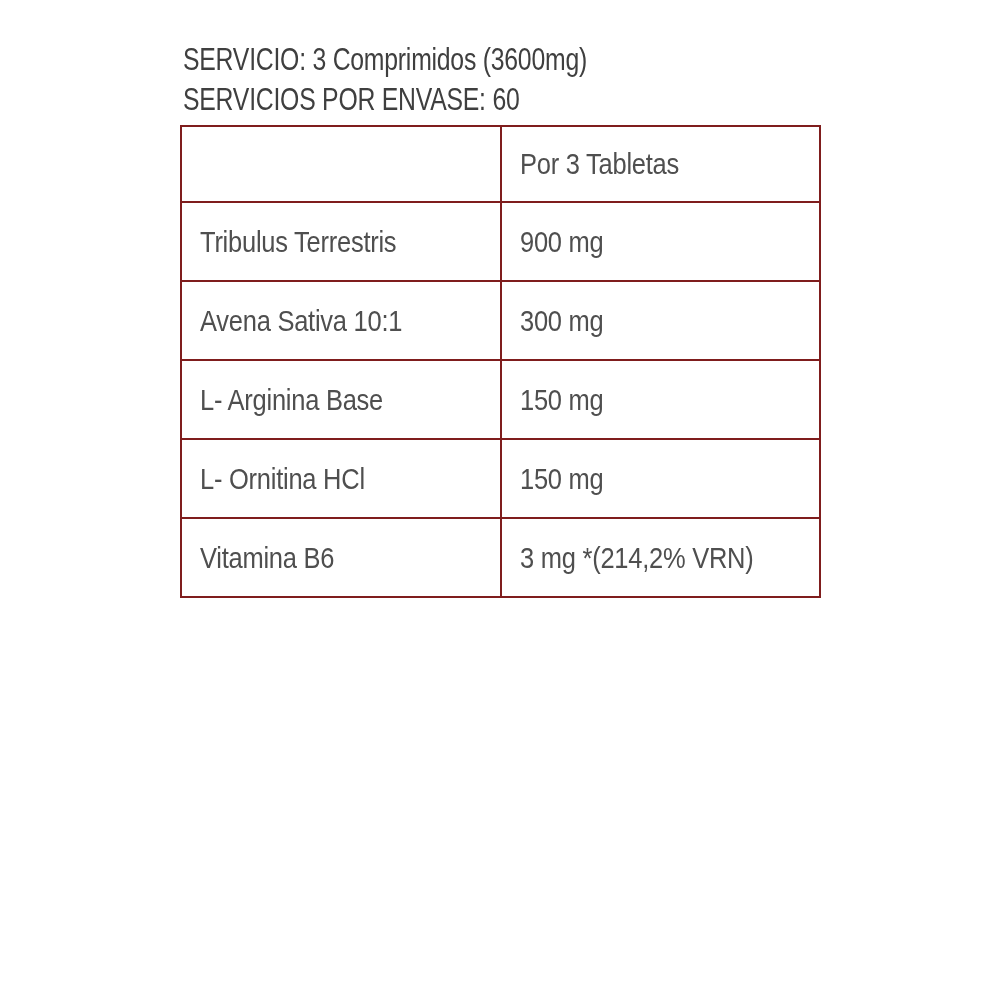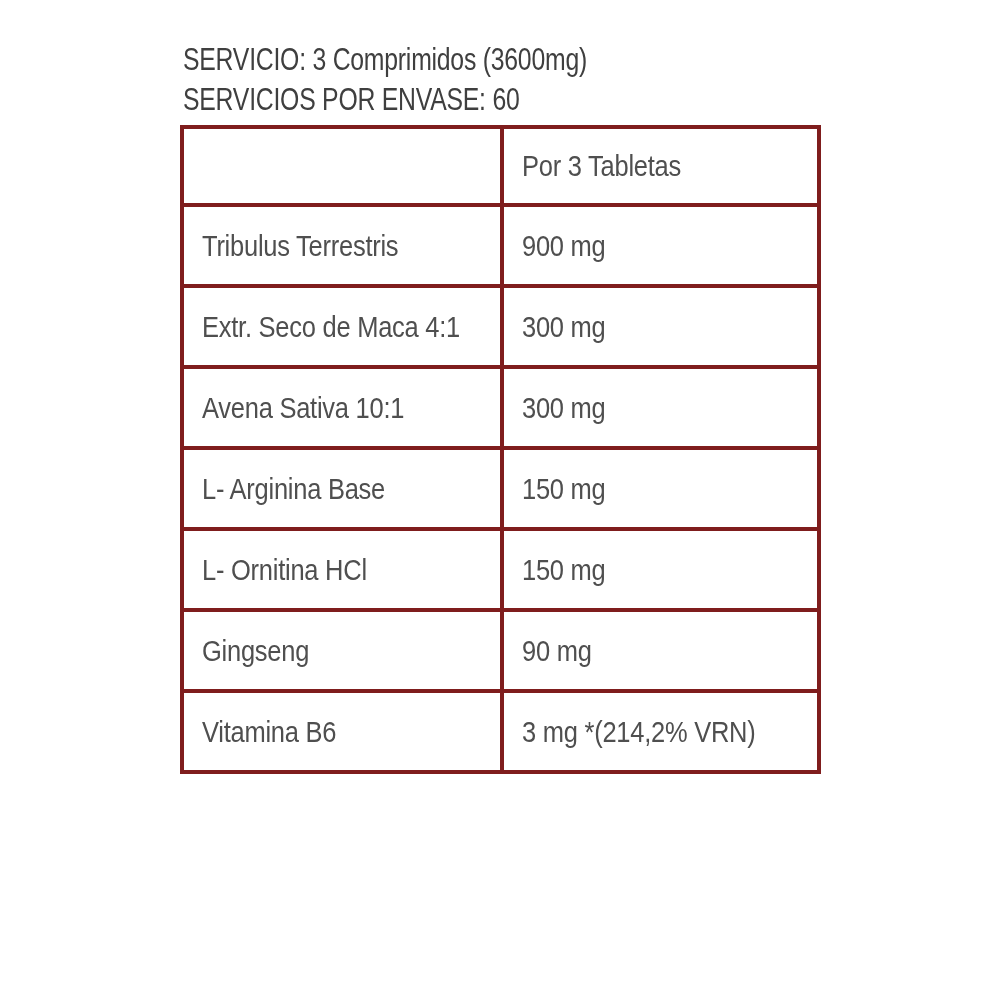--- a/index.html
+++ b/index.html
@@ -40,21 +40,21 @@
   
   .facts-table {
     position: absolute;
     left: 180px;
     top: 125px;
     width: 641px;
     border-collapse: collapse;
     table-layout: fixed;
   }
   .facts-table td {
-    border: 4px solid #7f1d1d;
+    border: 2px solid #7f1d1d;
     padding: 0 4px 0 18px;
     vertical-align: middle;
     font-size: 30px;
     font-weight: 400;
     color: #4f4f4f;
     overflow: hidden;
   }
   .facts-table .cell-txt {
     display: inline-block;
     transform: scaleX(0.85);
@@ -101,28 +101,20 @@
 
     <tr class="body-row">
       <td>
         <span class="cell-txt">Tribulus Terrestris</span>
       </td>
       <td>
         <span class="cell-txt">900 mg</span>
       </td>
     </tr>
 
-    <tr class="body-row">
-      <td>
-        <span class="cell-txt">Extr. Seco de Maca 4:1</span>
-      </td>
-      <td>
-        <span class="cell-txt">300 mg</span>
-      </td>
-    </tr>
 
     <tr class="body-row">
       <td>
         <span class="cell-txt">Avena Sativa 10:1</span>
       </td>
       <td>
         <span class="cell-txt">300 mg</span>
       </td>
     </tr>
 
@@ -138,28 +130,20 @@
     <tr class="body-row">
       <td>
         <span class="cell-txt">L- Ornitina HCl</span>
       </td>
       <td>
         <span class="cell-txt">150 mg</span>
       </td>
     </tr>
 
 
-    <tr class="body-row">
-      <td>
-        <span class="cell-txt">Gingseng</span>
-      </td>
-      <td>
-        <span class="cell-txt">90 mg</span>
-      </td>
-    </tr>
 
     <tr class="body-row">
       <td>
         <span class="cell-txt">Vitamina B6</span>
       </td>
       <td>
         <span class="cell-txt">3 mg *(214,2% VRN)</span>
       </td>
     </tr>
 

